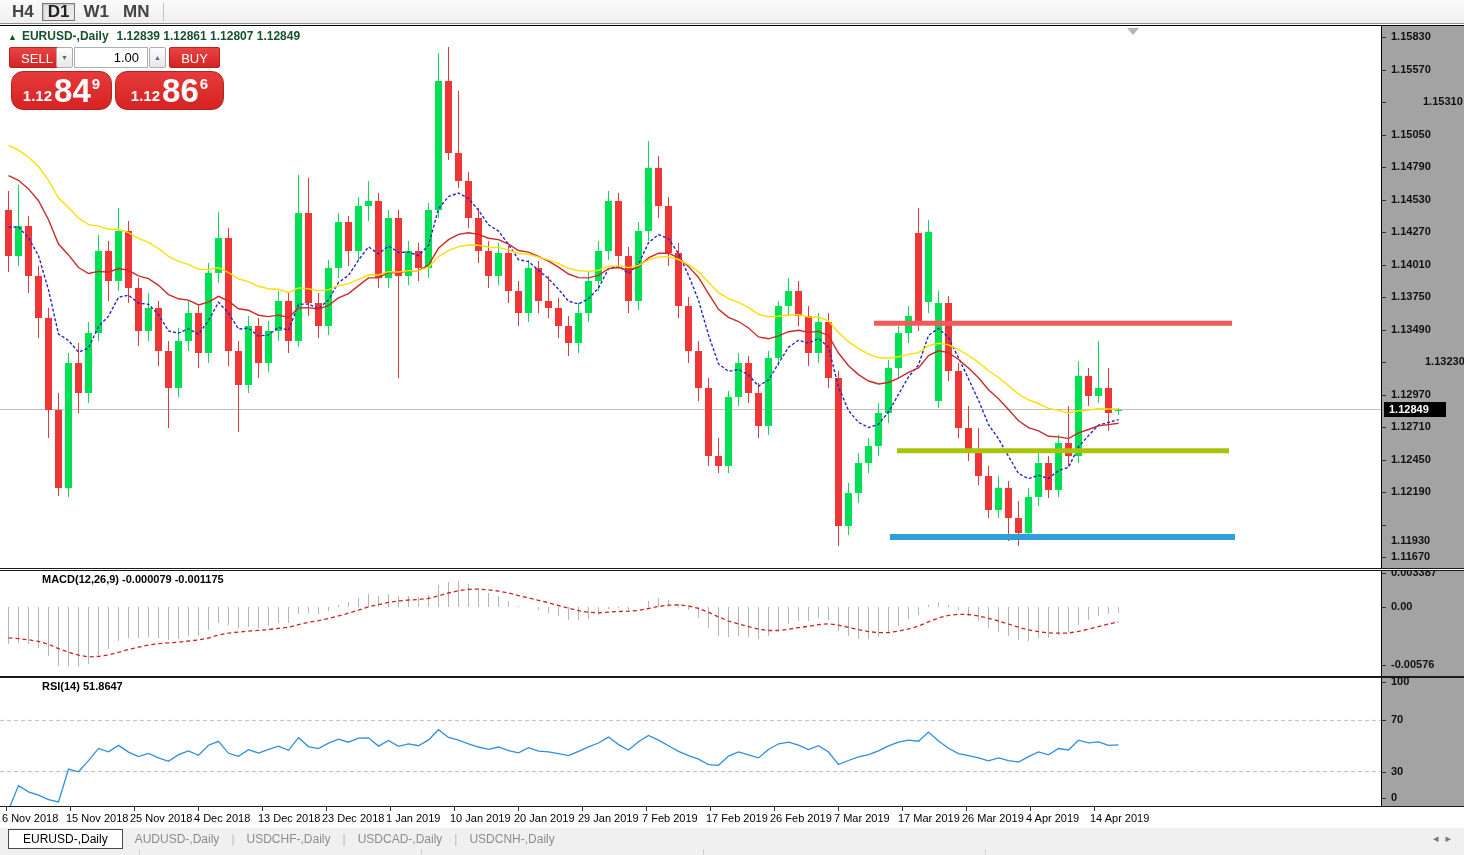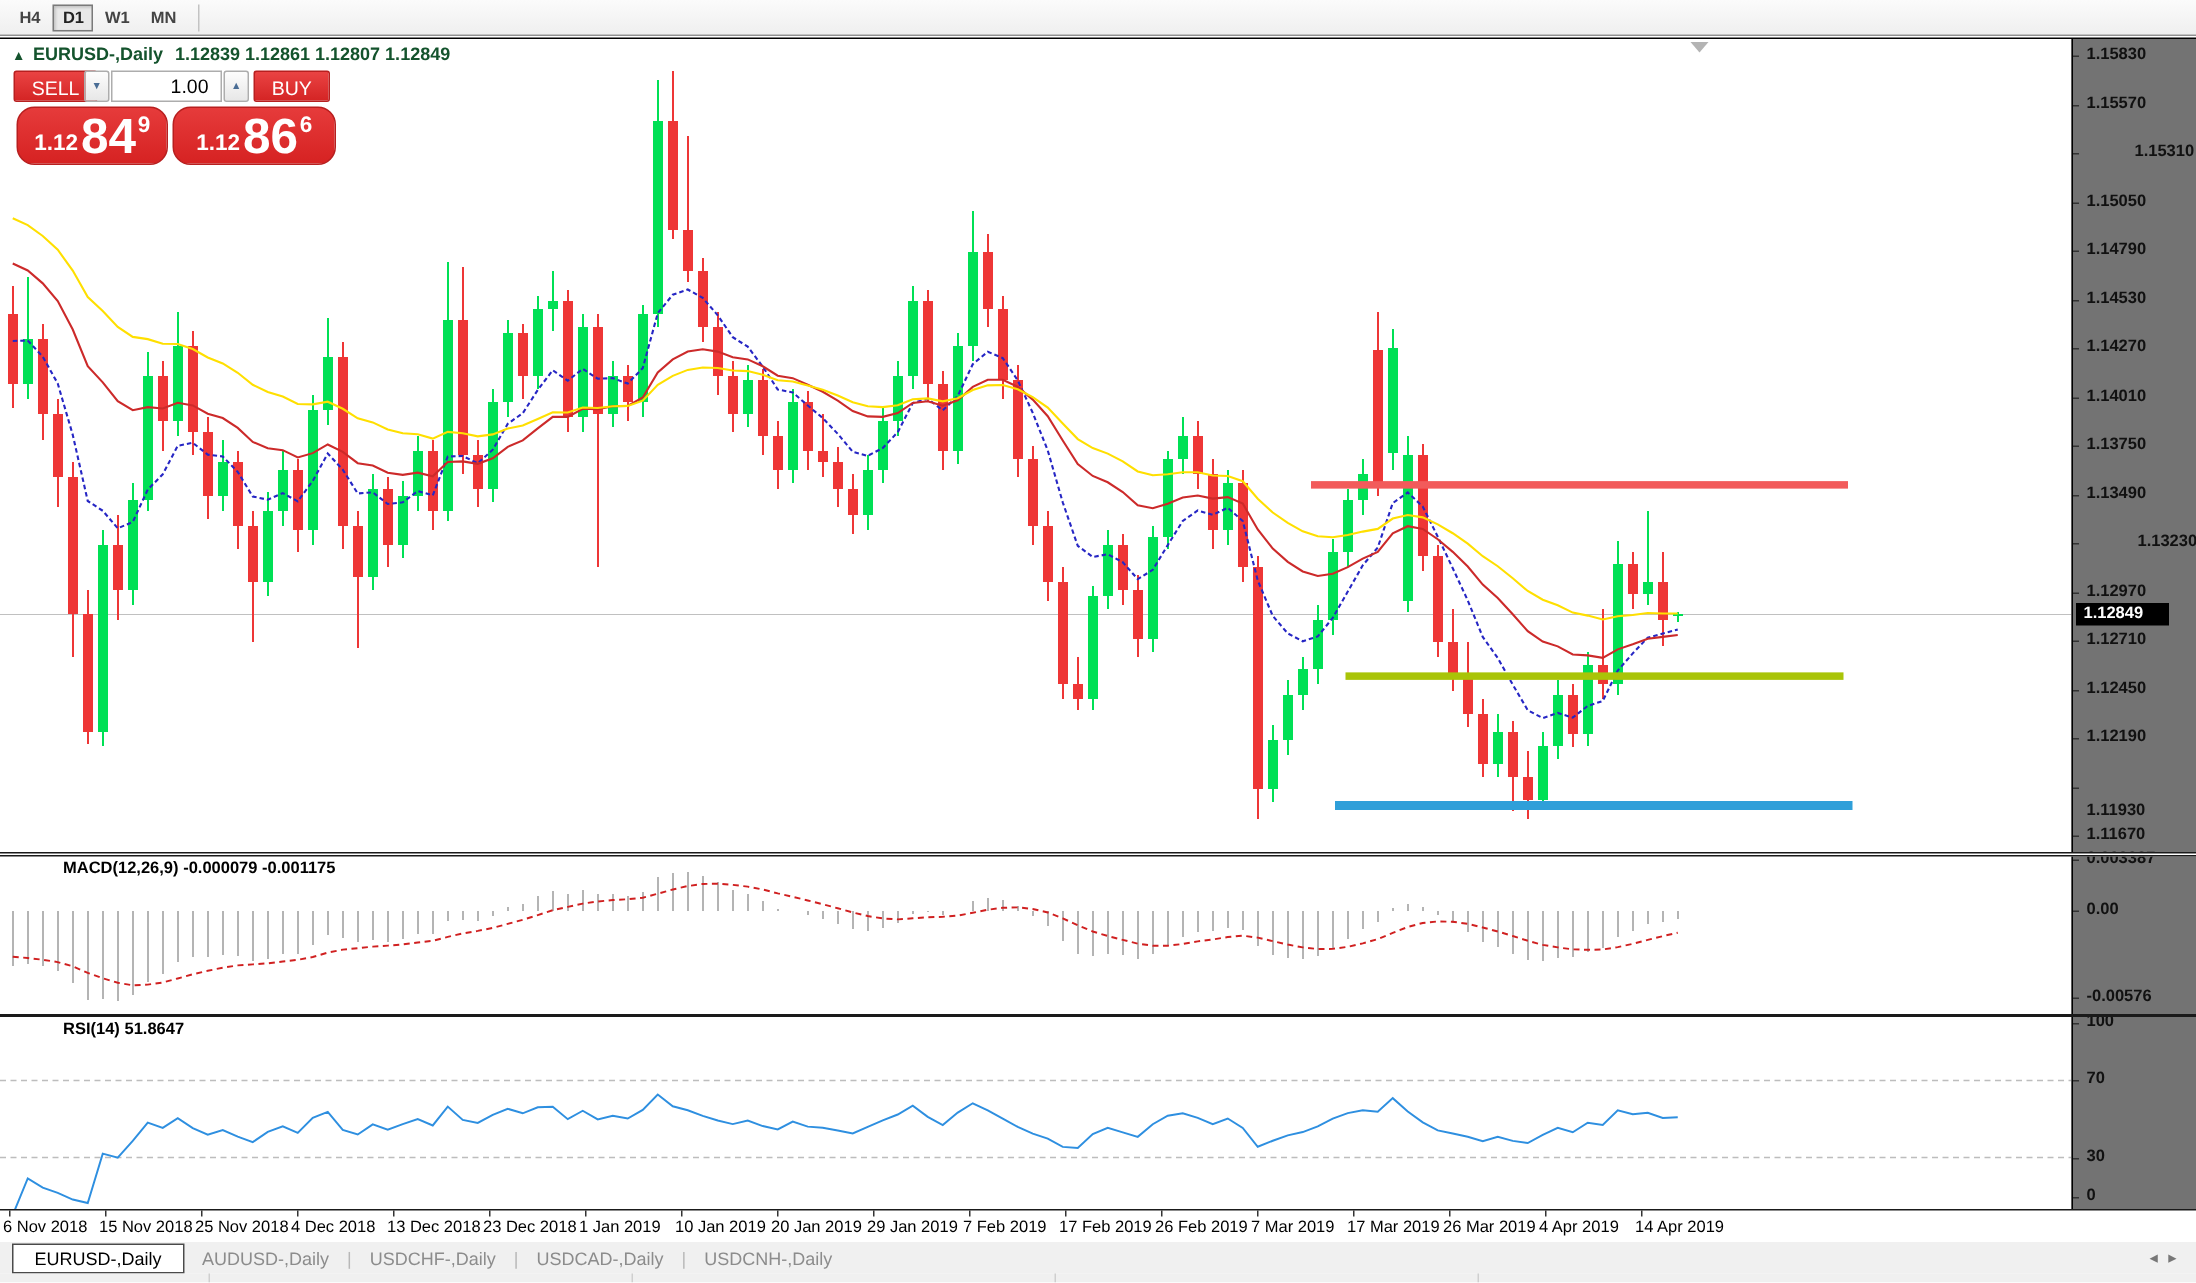--- a/index.html
+++ b/index.html
@@ -4,22 +4,22 @@
 <style>
   * { margin:0; padding:0; box-sizing:border-box; }
   html,body { width:1464px; height:855px; overflow:hidden; background:#fff;
               font-family:"Liberation Sans", sans-serif; }
   .app { position:relative; width:1464px; height:855px; background:#fff; }
 
   
   .toolbar { position:absolute; left:0; top:0; width:1464px; height:24px;
              background:linear-gradient(#fbfbfb,#efefef); border-bottom:1px solid #8f8f8f;
              display:flex; align-items:center; padding-left:6px; }
-  .tfbtn { min-width:27px; height:18px; line-height:16px; text-align:right; padding:0 5px;
-           font-size:11px; font-weight:700; color:#444; margin-right:2px;
+  .tfbtn { min-width:27px; height:18px; line-height:16px; text-align:left; padding:0 5px;
+           font-size:17px; font-weight:700; color:#444; margin-right:2px;
            border:1px solid transparent; cursor:default; }
   .tfbtn.active { background:#e9e9e9; border:1px solid #7a7a7a; box-shadow:inset 1px 1px 2px rgba(0,0,0,.18); color:#222; }
   .tb-sep { width:1px; height:18px; background:#c3c3c3; margin-left:6px; }
 
   
   .chart-window { position:absolute; left:0; top:25px; width:1464px; height:802px;
                   background:#fff; border-top:1px solid #000; }
   .pane { position:absolute; left:0; width:1381px; overflow:hidden; background:#fff; }
   .price-pane { top:0; height:542px; }
   .macd-pane  { top:545px; height:105px; }
@@ -58,21 +58,21 @@
               background:linear-gradient(#e63b3b,#d62222); border:1px solid #b81f1f;
               display:flex; align-items:center; justify-content:center; cursor:pointer; }
   .oc-price-sell { left:11px; width:101px; }
   .oc-price-buy  { left:115px; width:109px; }
   .oc-price .pp { font-size:15px; font-weight:700; margin:10px 2px 0 0; }
   .oc-price .pb { font-size:33px; font-weight:700; line-height:33px; }
   .oc-price .ps { font-size:15px; font-weight:700; margin:-14px 0 0 1px; }
 
   
   .axis-col { position:absolute; left:1381px; top:0; width:83px; height:780px;
-              background:#737373; border-left:1px solid #000; z-index:3; }
+              background:#a3a3a3; border-left:1px solid #000; z-index:3; }
   .ax-label { position:absolute; left:9px; height:13px; line-height:13px;
               font-size:11px; font-weight:700; color:#111; white-space:nowrap; }
   .ax-tick  { position:absolute; left:0; width:4px; height:1px; background:#333; }
   .price-box { position:absolute; left:2px; width:62px; height:15px; background:#000; color:#fff;
                font-size:11px; font-weight:700; line-height:15px; padding-left:5px; z-index:4; }
 
   
   .date-axis { position:absolute; left:0; top:781px; width:1464px; height:21px; background:#fff; z-index:2; }
   .d-tick { position:absolute; top:0; width:1px; height:4px; background:#333; }
   .d-label { position:absolute; top:5px; font-size:11px; color:#000; white-space:nowrap; }

